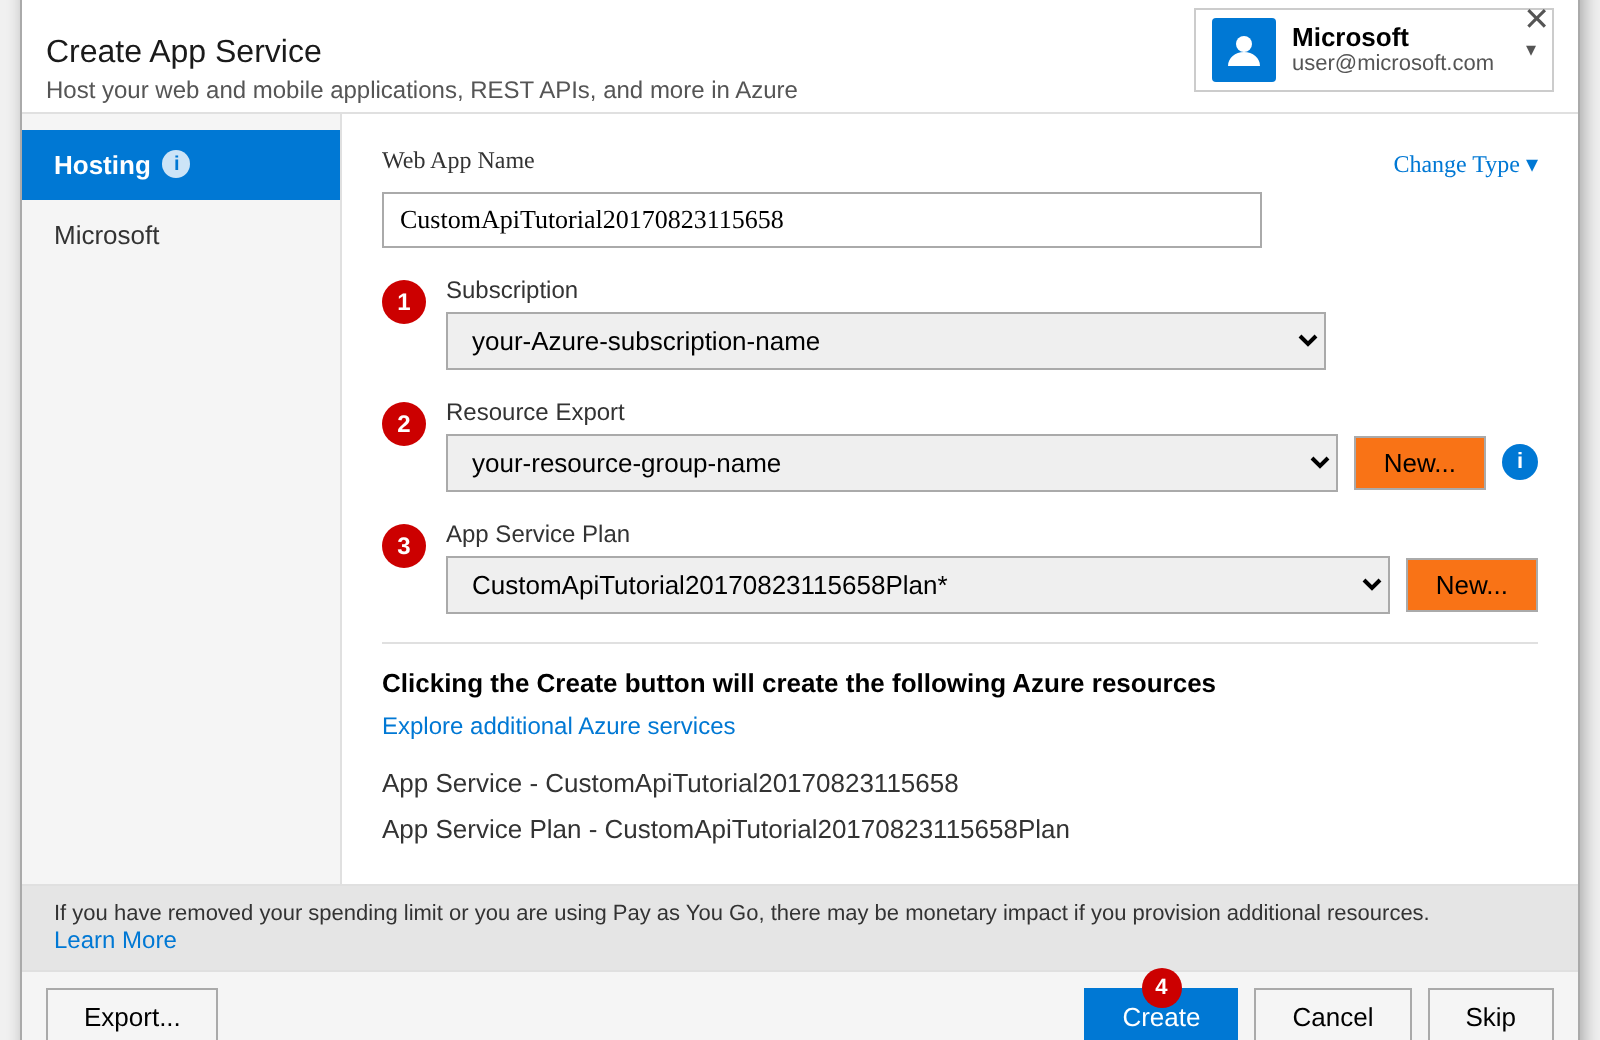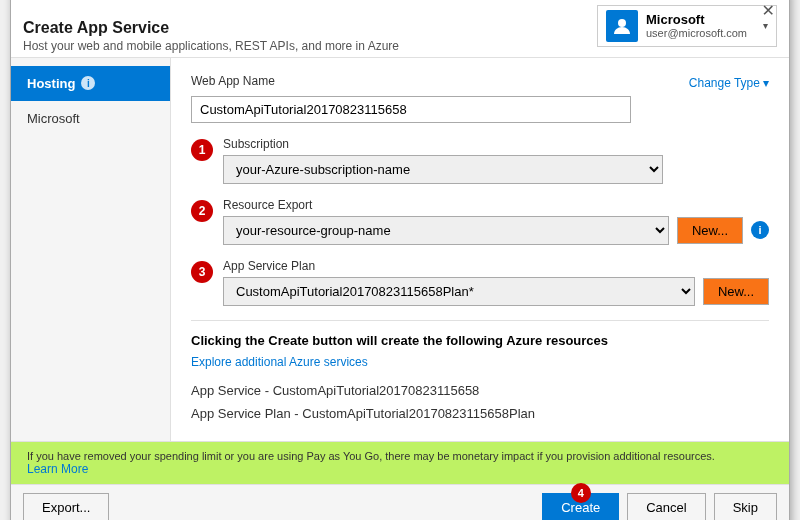--- a/index.html
+++ b/index.html
@@ -24,21 +24,21 @@
     }
     .title-bar {
       display: flex;
       justify-content: space-between;
       align-items: center;
       padding: 8px 12px 4px 12px;
       border-bottom: 1px solid #e0e0e0;
     }
     .title-section h2 {
       font-size: 16px;
-      font-weight: 700;
+      font-weight: 400;
       color: #1a1a1a;
       margin-top: 20px;
     }
     .title-section p {
       font-size: 12px;
       color: #555;
       margin-top: 2px;
     }
     .account-box {
       display: flex;
@@ -122,20 +122,21 @@
       font-size: 10px;
       font-weight: bold;
     }
     .main-content {
       flex: 1;
       padding: 16px 20px;
       overflow-y: auto;
     }
     .field-group {
       margin-bottom: 14px;
+      font-family: Liberation Serif, serif;
     }
     .field-label {
       font-size: 12px;
       color: #333;
       margin-bottom: 4px;
     }
     .field-row {
       display: flex;
       align-items: center;
       gap: 8px;
@@ -241,21 +242,21 @@
     .resource-item {
       font-size: 13px;
       color: #333;
       padding: 4px 0;
     }
     .footer-info {
       padding: 8px 16px;
       font-size: 11px;
       color: #333;
       border-top: 1px solid #e0e0e0;
-      background: #bef264;
+      background: #e5e5e5;
     }
     .learn-more-link {
       color: #0078d4;
       cursor: pointer;
       font-size: 12px;
     }
     .bottom-bar {
       display: flex;
       justify-content: space-between;
       align-items: center;

